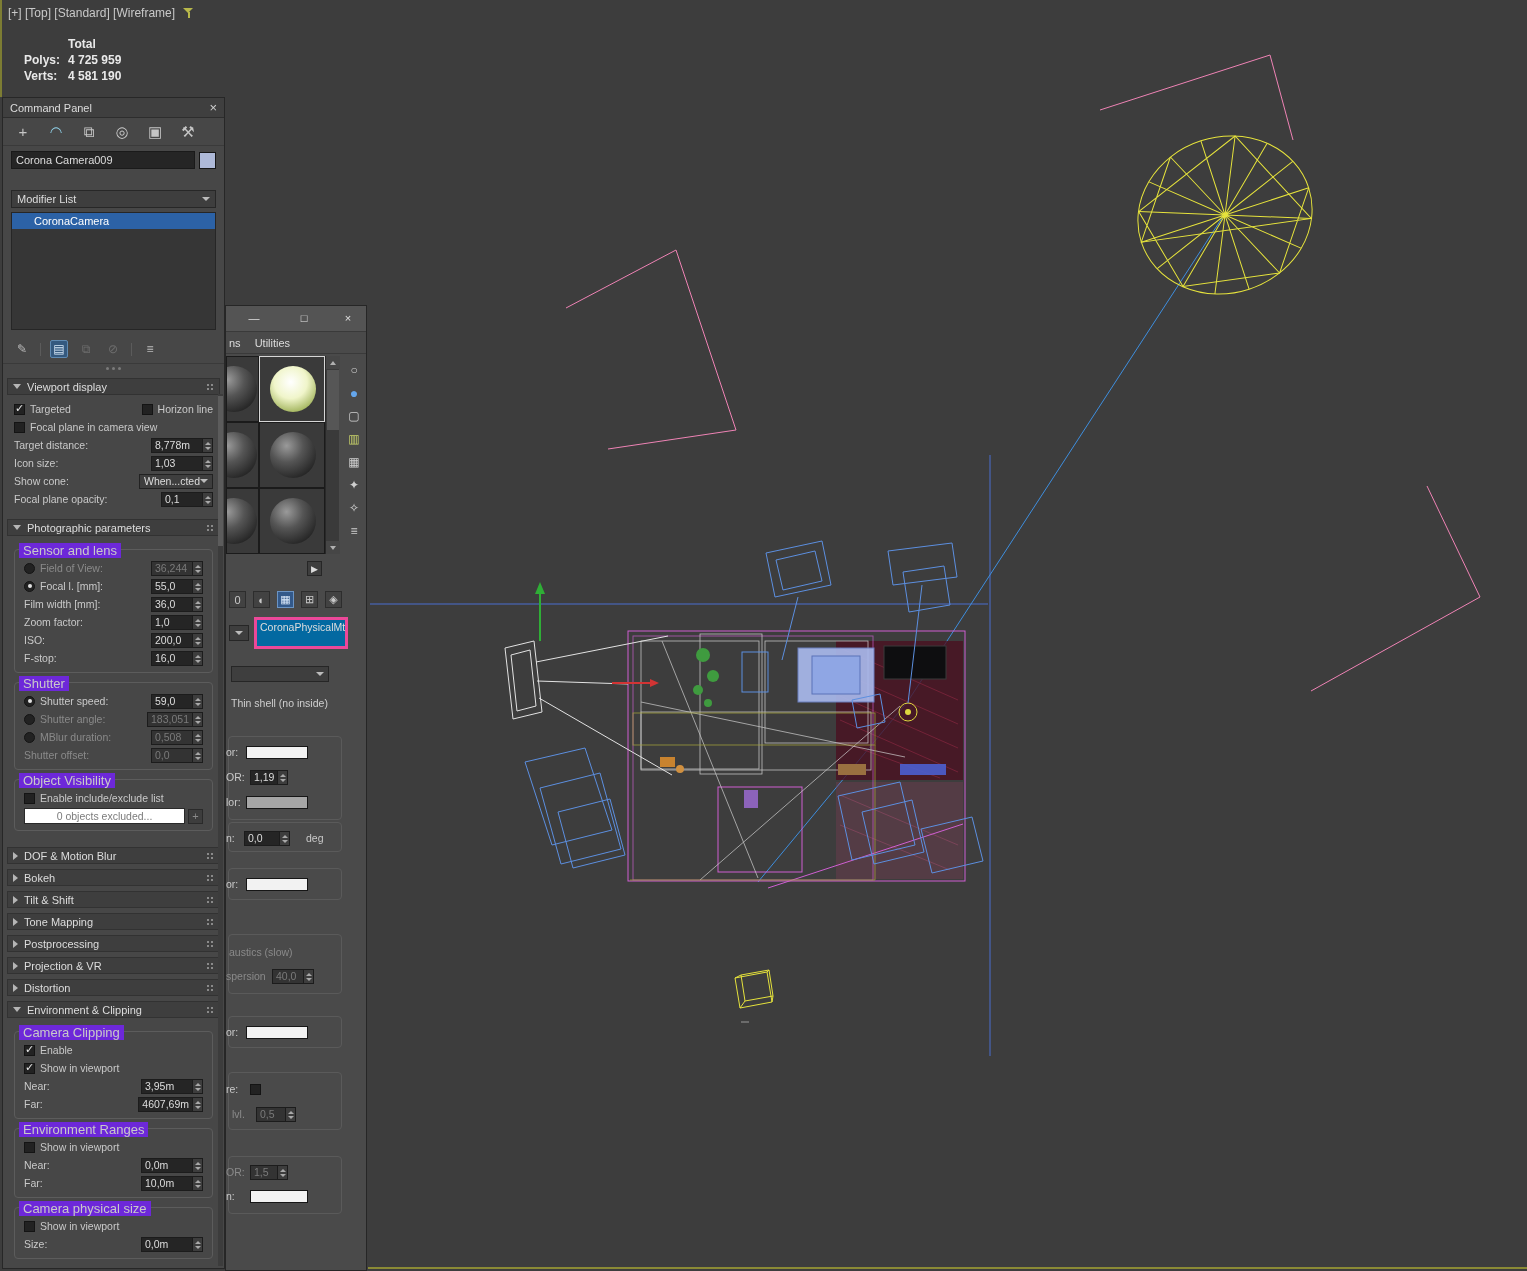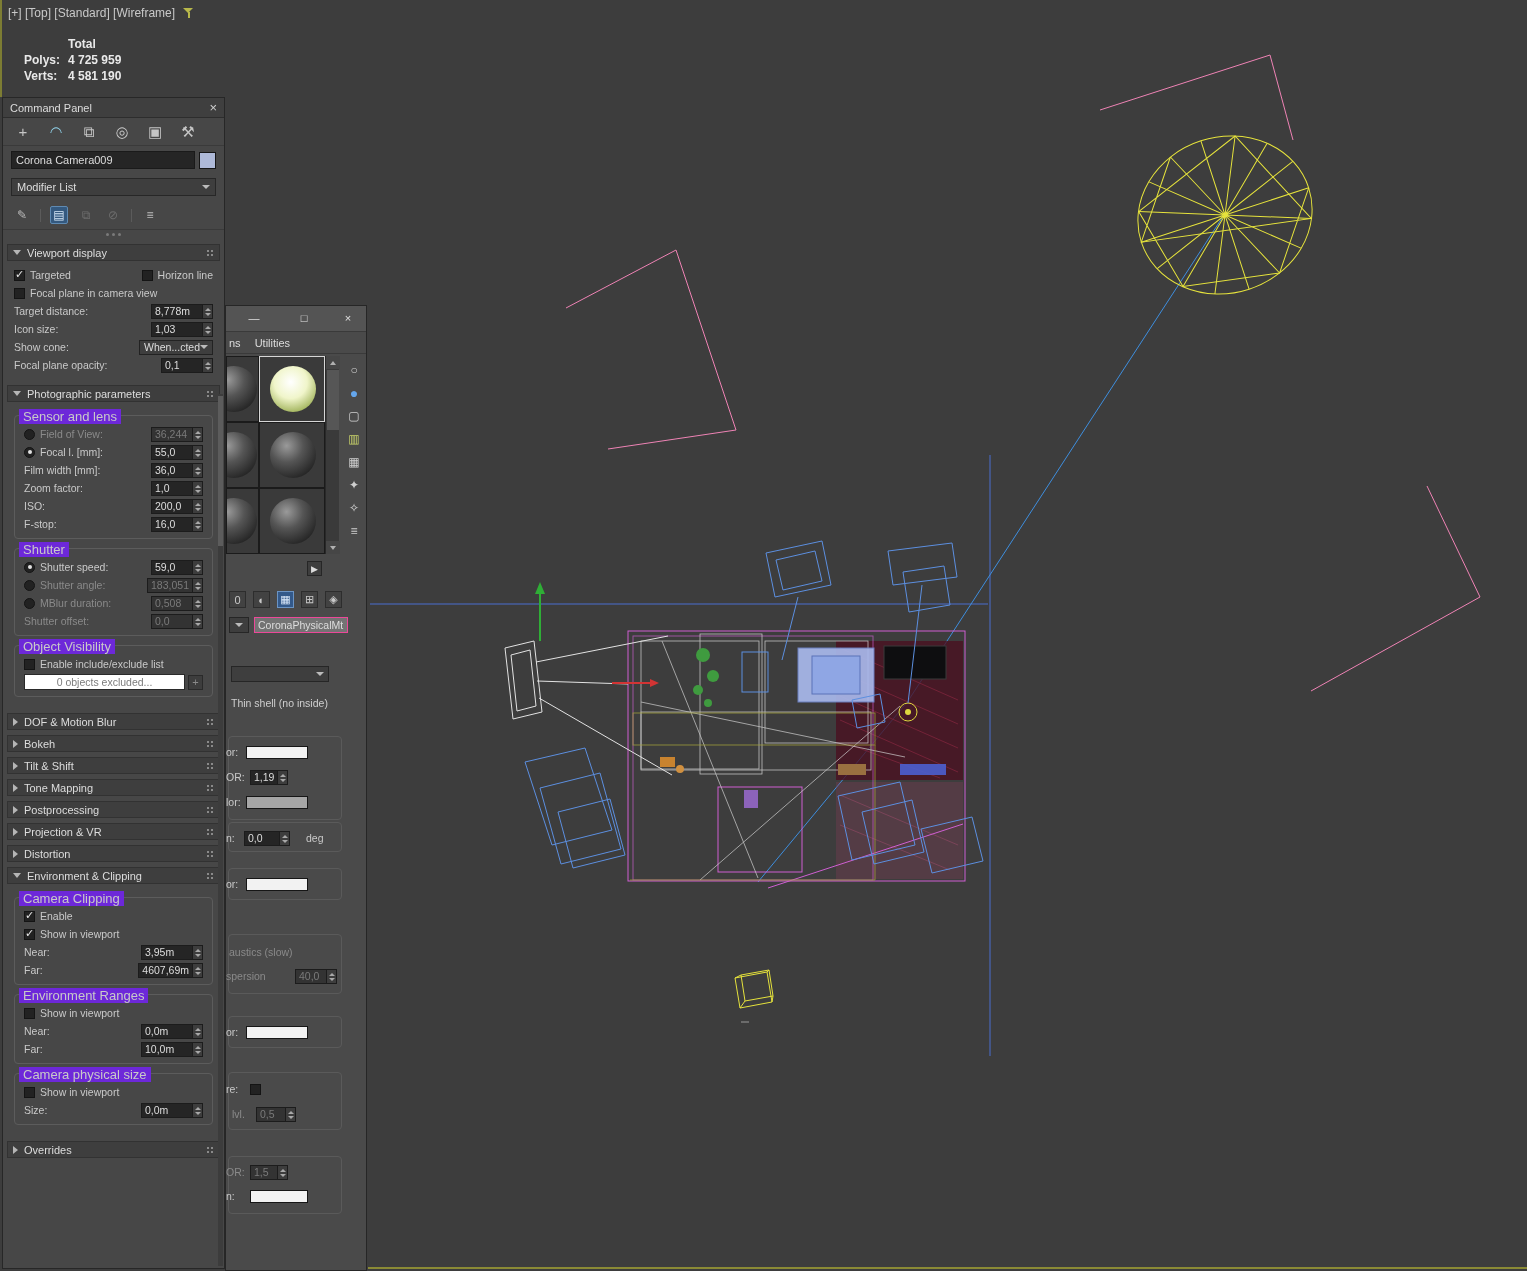--- a/index.html
+++ b/index.html
@@ -17,21 +17,21 @@
   .stats .lab{display:inline-block;width:44px}
 
   
   .cp{position:absolute;left:2px;top:97px;width:223px;height:1172px;background:#474747;border:1px solid #272727;z-index:40;font-size:11px;color:#ccc;overflow:hidden}
   .cp-title{height:20px;background:#3f3f3f;border-bottom:1px solid #2d2d2d;display:flex;align-items:center;padding:0 7px}
   .cp-title .tt{flex:1;color:#dcdcdc}
   .cp-close{color:#cfcfcf;font-size:13px;line-height:13px}
   .cp-tabs{height:28px;display:flex;align-items:center;gap:13px;padding:0 10px;border-bottom:1px solid #3a3a3a}
   .cp-tab{width:20px;height:20px;display:flex;align-items:center;justify-content:center;font-size:15px;color:#c6c6c6}
   .cp-tab.active{color:#8fd0e8}
-  .cp-name{display:flex;gap:4px;align-items:center;padding:5px 8px 8px}
+  .cp-name{display:flex;gap:4px;align-items:center;padding:5px 8px 20px}
   .cp-field{flex:1;height:18px;background:#252525;border:1px solid #1a1a1a;color:#ddd;padding:1px 4px;line-height:15px;font-size:11px}
   .cp-swatch{width:17px;height:17px;background:#aeb9d8;border:1px solid #161616}
   .cp-modlist{margin:1px 8px 4px;height:18px;background:#3e3e3e;border:1px solid #272727;display:flex;align-items:center;justify-content:space-between;padding:0 5px;color:#ddd}
   .arrow-dn{width:0;height:0;border-left:4px solid transparent;border-right:4px solid transparent;border-top:4.5px solid #bbb}
   .cp-stack{margin:2px 8px 4px;height:118px;background:#363636;border:1px solid #262626}
   .stack-row{height:16px;background:#2c62a6;color:#fff;display:flex;align-items:center;padding-left:22px;font-size:11px}
   .cp-stacktools{display:flex;align-items:center;gap:9px;padding:6px 10px 5px;border-bottom:1px solid #3a3a3a}
   .sti{width:18px;height:18px;display:flex;align-items:center;justify-content:center;color:#bdbdbd;font-size:12px}
   .sti.active{background:#34597f;border:1px solid #5f8ab2;border-radius:2px;color:#d6e7f7}
   .sti.dis{color:#6d6d6d}
@@ -93,21 +93,21 @@
   .me-vtools{position:absolute;left:117px;top:55px;width:22px;display:flex;flex-direction:column;gap:5px;align-items:center}
   .vt{width:18px;height:18px;display:flex;align-items:center;justify-content:center;color:#cfcfcf;font-size:12px}
   .vt.blue{color:#64a6ec;font-size:14px}
   .vt.colored{color:#c8d26a}
   .slot-nav{position:absolute;left:81px;top:255px;width:15px;height:15px;background:#3e3e3e;border:1px solid #262626;color:#ddd;display:flex;align-items:center;justify-content:center;font-size:9px}
   .me-tools{position:absolute;left:3px;top:285px;display:flex;gap:7px;align-items:center}
   .mt{width:17px;height:17px;border:1px solid #2d2d2d;background:#424242;display:flex;align-items:center;justify-content:center;color:#c9c9c9;font-size:11px}
   .mt.active{background:#33598a;border-color:#6b94c4;color:#dbe9fa}
   .me-namerow{position:absolute;left:3px;top:311px;display:flex;gap:5px;align-items:center}
   .me-mini{width:20px;height:16px;background:#3e3e3e;border:1px solid #262626;display:flex;align-items:center;justify-content:center}
-  .me-name{width:94px;height:16px;background:#737373;border:1px solid #ec4899;color:#ddd;padding:0 3px;line-height:14px}
+  .me-name{width:94px;height:32px;background:#0369a1;border:3px solid #ec4899;color:#ddd;padding:0 3px;line-height:14px}
   .me-sel2{position:absolute;left:5px;top:360px;width:98px;height:16px;background:#3e3e3e;border:1px solid #262626;display:flex;align-items:center;justify-content:flex-end;padding:0 4px}
   .me-thin{position:absolute;left:5px;top:391px;color:#cfcfcf}
   .mrow{position:absolute;left:0;height:16px;display:flex;align-items:center;font-size:10.5px;color:#c9c9c9}
   .sw{width:62px;height:13px;background:#f2f2f2;border:1px solid #161616}
   .sw.gray{background:#a6a6a6}
   .me-grp{position:absolute;left:2px;width:114px;border:1px solid #5a5a5a;border-radius:4px}
   .dim{color:#8a8a8a}
 </style>
 </head>
 <body>
@@ -336,21 +336,21 @@
         <span class="lbl" style="margin-left:16px">deg</span>
       </div>
     <div class="mrow" style="top:570px">
         <span class="lbl" style="width:20px">or:</span>
         <span class="sw"></span>
       </div>
     <div class="mrow" style="top:638px;left:3px">
         <span class="lbl dim">austics (slow)</span>
       </div>
     <div class="mrow" style="top:662px">
-        <span class="lbl dim" style="width:69px">spersion</span>
+        <span class="lbl dim" style="width:46px">spersion</span>
         <span class="spin dis">
           <span class="sv" style="min-width:30px">40,0</span>
           <span class="sb"></span>
         </span>
       </div>
     <div class="mrow" style="top:718px">
         <span class="lbl" style="width:20px">or:</span>
         <span class="sw"></span>
       </div>
     <div class="mrow" style="top:775px">
@@ -395,20 +395,23 @@
     <div class="cp-name">
       <span class="cp-field">Corona Camera009</span>
       <span class="cp-swatch"></span>
     </div>
 
     <div class="cp-modlist">
       <span>Modifier List</span>
       <span class="arrow-dn"></span>
     </div>
 
+    <div class="cp-stack">
+      <div class="stack-row">CoronaCamera</div>
+    </div>
 
     <div class="cp-stacktools">
       <span class="sti">✎</span>
       <span class="st-sep"></span>
       <span class="sti active">▤</span>
       <span class="sti dis">⧉</span>
       <span class="sti dis">⊘</span>
       <span class="st-sep"></span>
       <span class="sti">≡</span>
     </div>

